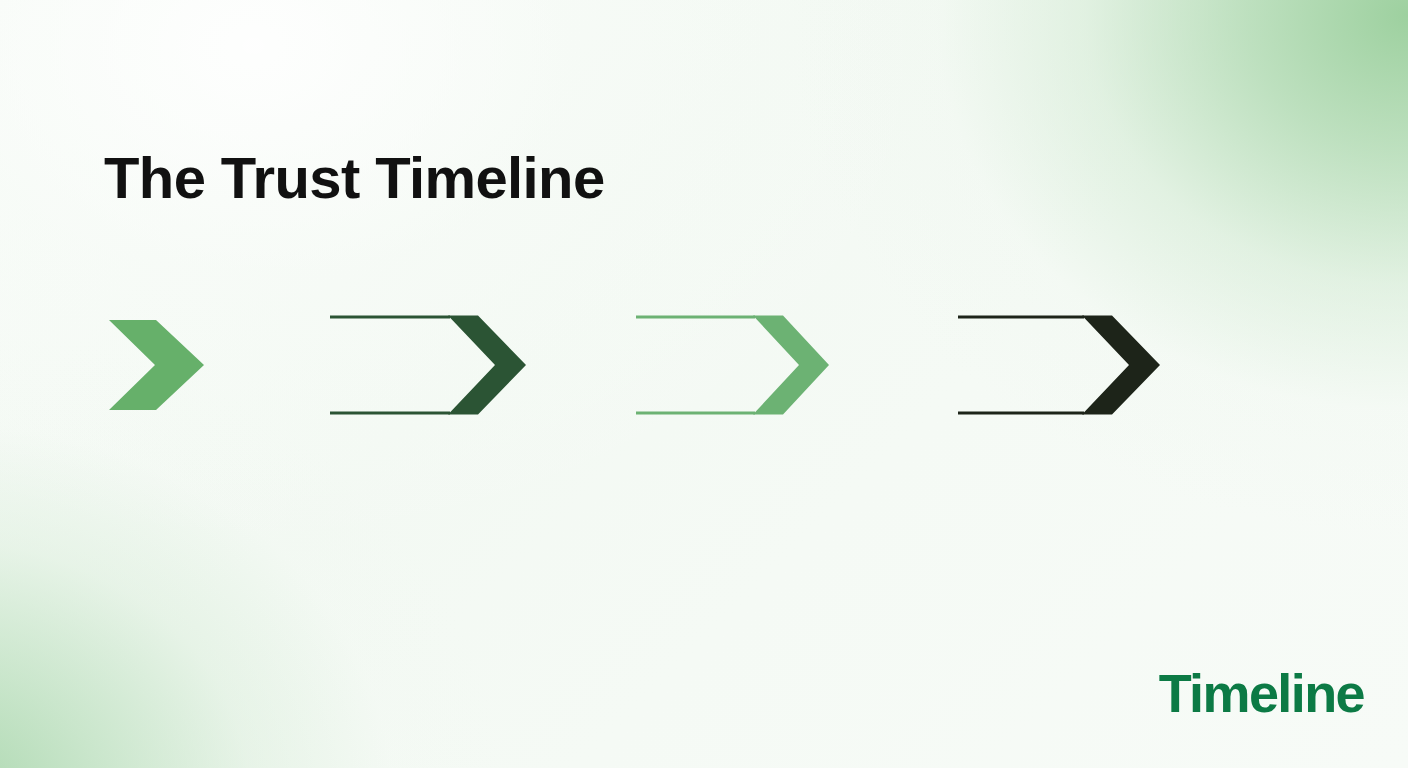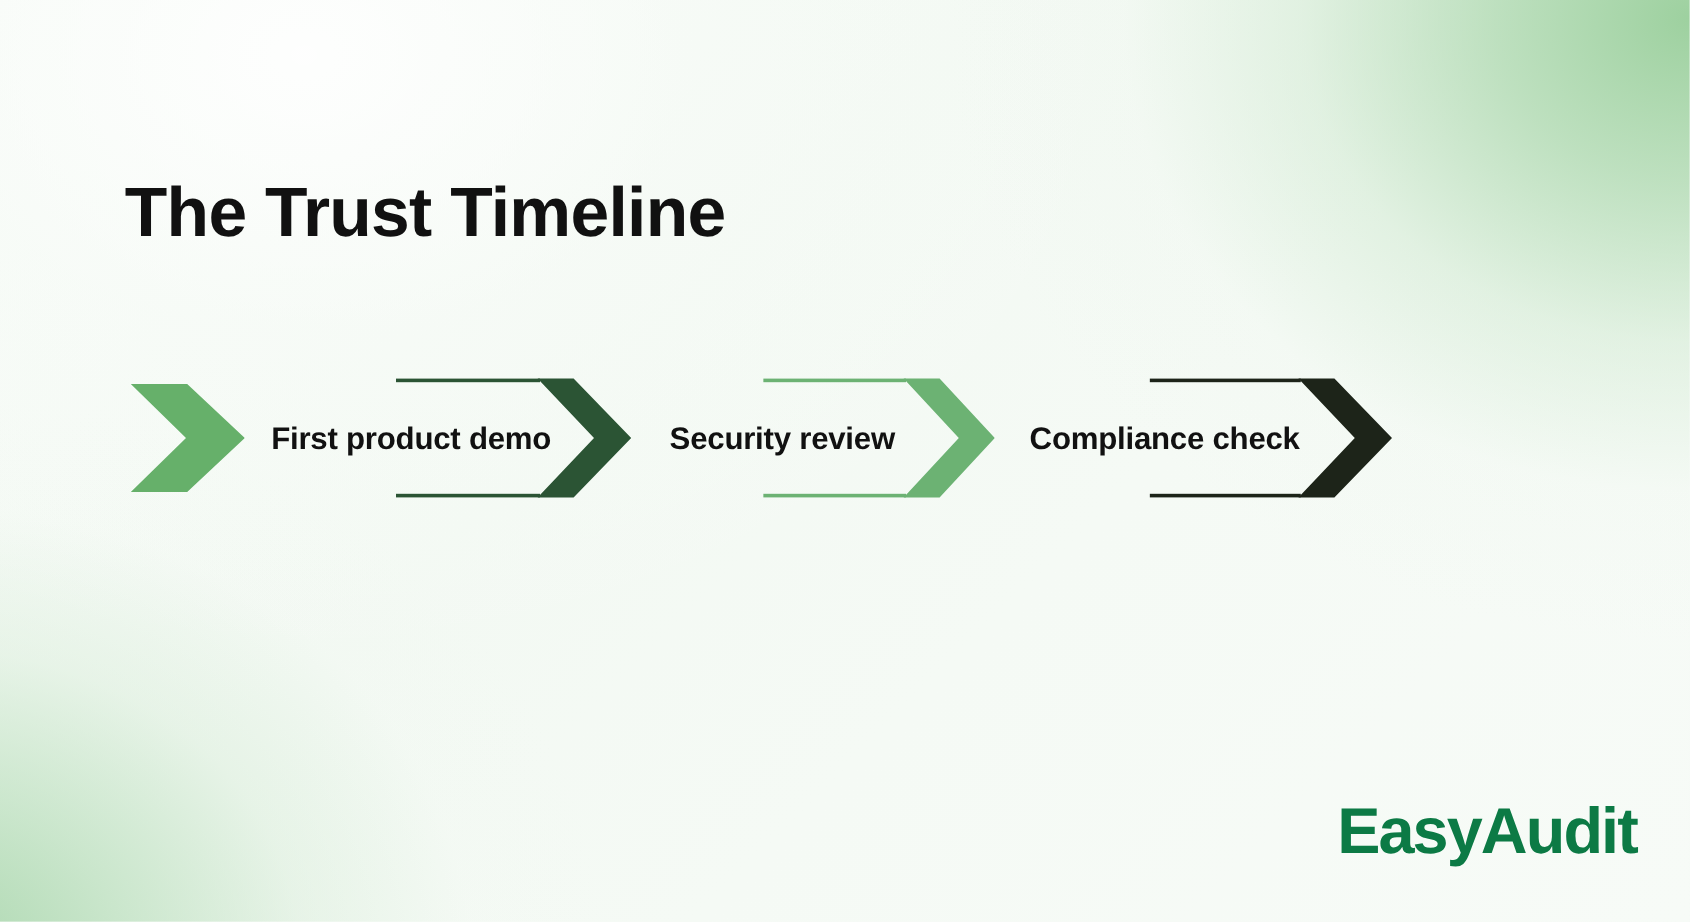--- a/index.html
+++ b/index.html
@@ -131,50 +131,47 @@
   <div class="timeline">
 
     <div class="tl-item" style="left:109px; width:95px;">
       <div class="chevron-solid">
         <svg viewBox="0 0 95 90" preserveAspectRatio="none">
           <path d="M0,0 L47,0 L95,45 L47,90 L0,90 L46,45 Z" fill="#66b06a"></path>
         </svg>
       </div>
     </div>
 
-    <div class="step-label" style="left:226px;">First product demo</div>
 
     <div class="arrow-band" style="left:330px; width:196px;">
       <svg viewBox="0 0 196 106" preserveAspectRatio="none">
         <rect x="0" y="3.5" width="120" height="3" fill="#2b5434"></rect>
         <rect x="0" y="99.5" width="120" height="3" fill="#2b5434"></rect>
         <path d="M118,3.5 L148,3.5 L196,53 L148,102.5 L118,102.5 L165,53 Z" fill="#2b5434"></path>
       </svg>
     </div>
 
-    <div class="step-label" style="left:558px;">Security review</div>
 
     <div class="arrow-band" style="left:636px; width:193px;">
       <svg viewBox="0 0 193 106" preserveAspectRatio="none">
         <rect x="0" y="3.5" width="119" height="3" fill="#6cb273"></rect>
         <rect x="0" y="99.5" width="119" height="3" fill="#6cb273"></rect>
         <path d="M117,3.5 L147,3.5 L193,53 L147,102.5 L117,102.5 L163,53 Z" fill="#6cb273"></path>
       </svg>
     </div>
 
-    <div class="step-label" style="left:858px;">Compliance check</div>
 
     <div class="arrow-band" style="left:958px; width:202px;">
       <svg viewBox="0 0 202 106" preserveAspectRatio="none">
         <rect x="0" y="3.5" width="126" height="3" fill="#1d2419"></rect>
         <rect x="0" y="99.5" width="126" height="3" fill="#1d2419"></rect>
         <path d="M124,3.5 L154,3.5 L202,53 L154,102.5 L124,102.5 L171,53 Z" fill="#1d2419"></path>
       </svg>
     </div>
 
 
   </div>
 
   <div class="logo">
-    <div class="logo-word">EasyAudit</div>
+    <div class="logo-word">Timeline</div>
   </div>
 
 </div>
 
 </body></html>

